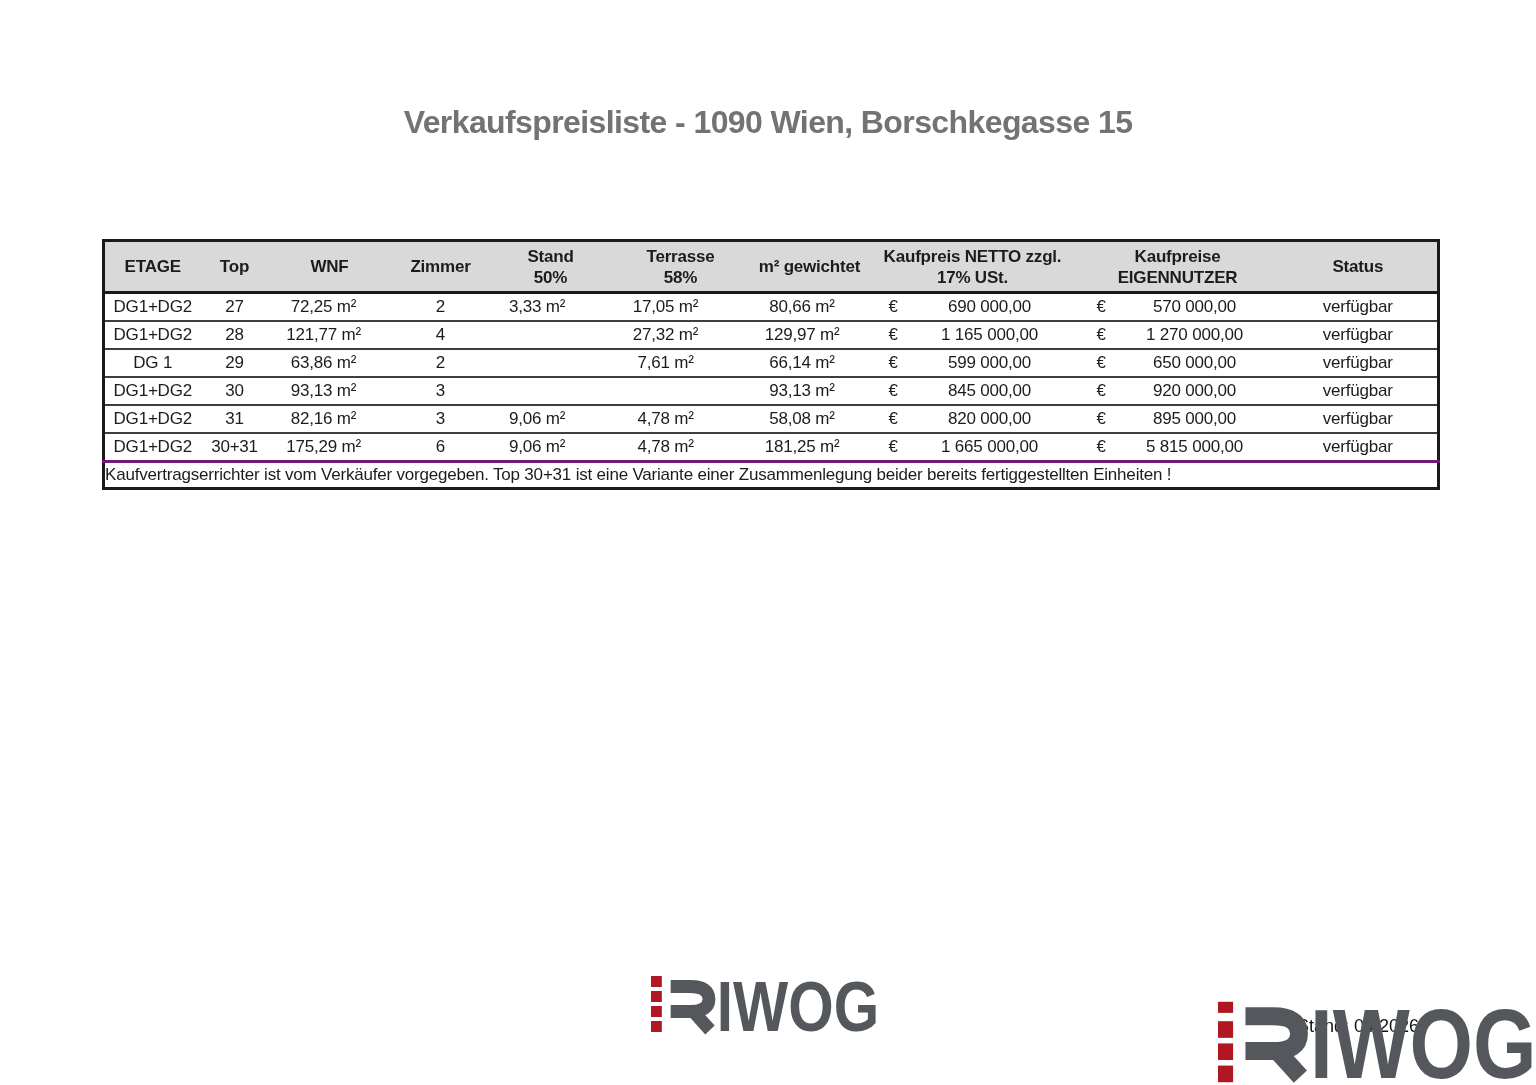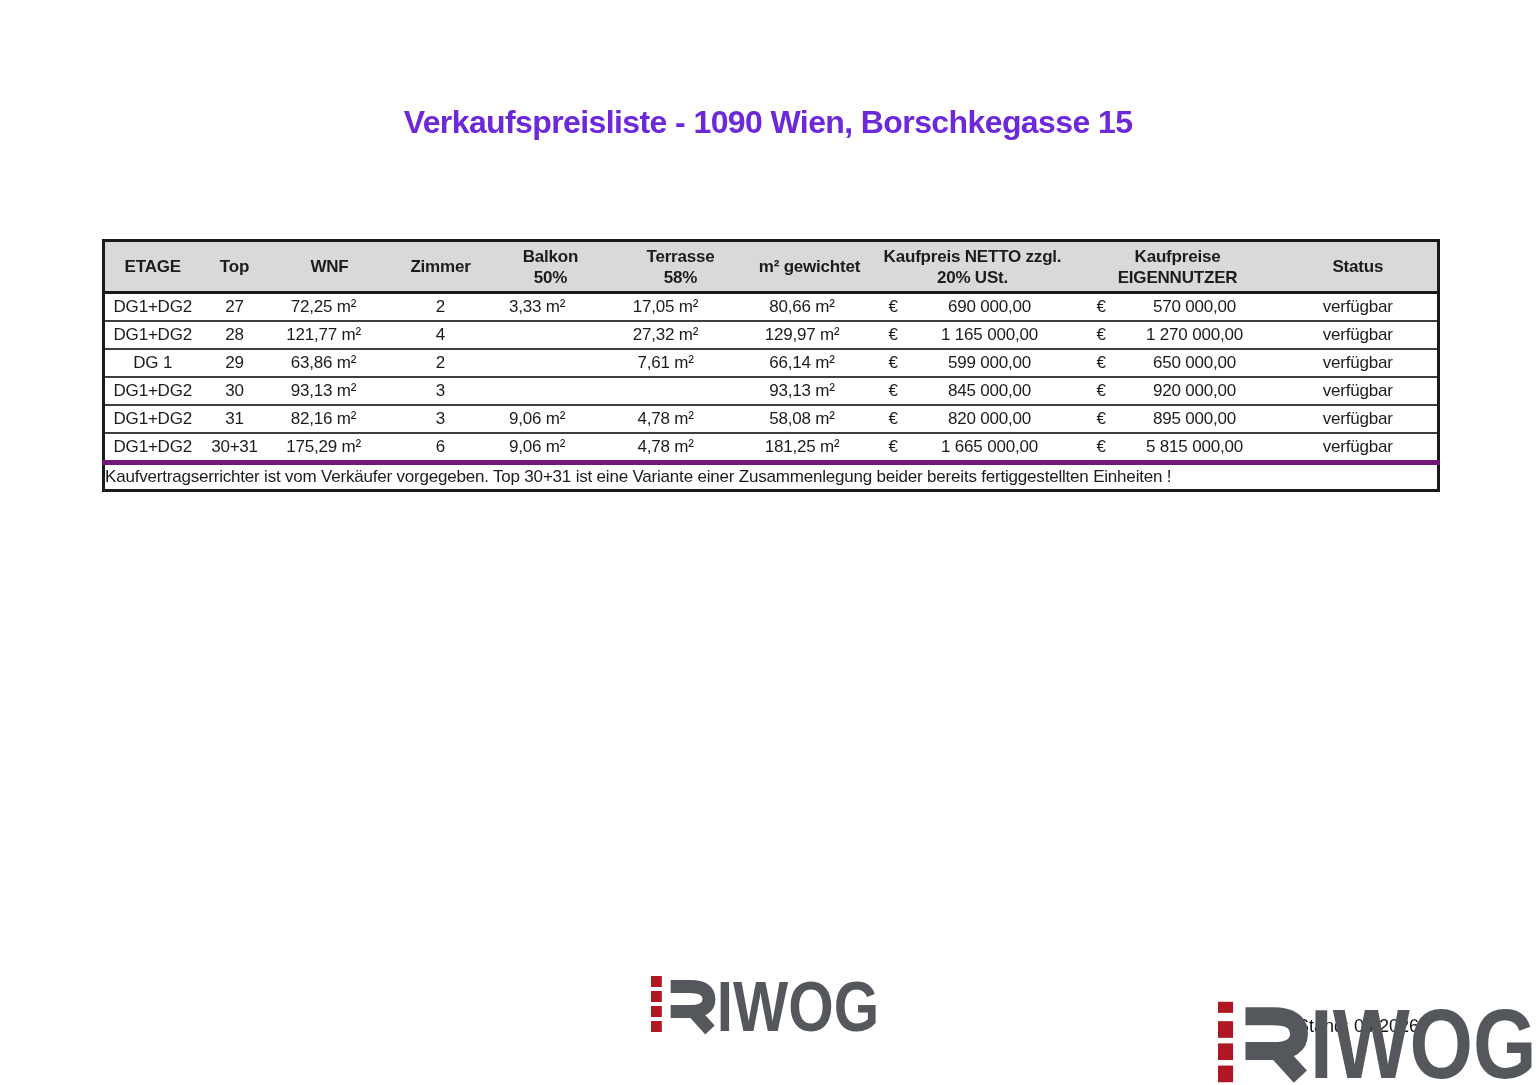--- a/index.html
+++ b/index.html
@@ -8,21 +8,21 @@
     background:#ffffff;
     font-family:"Liberation Sans", sans-serif;
     position:relative;
     overflow:hidden;
     color:#1c1c1c;
   }
   .title {
     position:absolute; top:104px; left:0; width:100%;
     text-align:center;
     font-size:32px; font-weight:bold; letter-spacing:-0.6px;
-    color:#6d28d9;
+    color:#737373;
   }
   table.price-table {
     position:absolute; left:102px; top:239px;
     border-collapse:collapse; table-layout:fixed;
     width:1335px;
     border:3px solid #1a1a1a;
     font-size:17px; letter-spacing:-0.2px;
   }
   thead th {
     background:#d9d9d9;
@@ -36,21 +36,21 @@
   }
   thead th .h2line { line-height:21px; }
   tbody td {
     height:26px;
     border-bottom:2px solid #3e3e3e;
     padding:0;
     white-space:nowrap; overflow:hidden;
     vertical-align:middle;
   }
   tr.note-row td {
-    border-top:5px solid #701a75;
+    border-top:3px solid #701a75;
     border-bottom:none;
     height:24px;
     text-align:left;
     white-space:nowrap;
   }
   .c { text-align:center; }
   .r { text-align:center; }
   .pr10 { padding-right:12px; }
   .pr24 { padding-right:27px; }
   .pr28 { padding-right:30px; }
@@ -85,31 +85,31 @@
       <col style="width:160px">
       <col style="width:160px">
   </colgroup>
   <thead>
     <tr>
       <th>ETAGE</th>
       <th>Top</th>
       <th>WNF</th>
       <th>Zimmer</th>
       <th>
-        <div class="h2line">Balkon</div>
+        <div class="h2line">Stand</div>
         <div class="h2line">50%</div>
       </th>
       <th>
         <div class="h2line">Terrasse</div>
         <div class="h2line">58%</div>
       </th>
       <th>m² gewichtet</th>
       <th colspan="2">
         <div class="h2line">Kaufpreis NETTO zzgl.</div>
-        <div class="h2line">20% USt.</div>
+        <div class="h2line">17% USt.</div>
       </th>
       <th colspan="2">
         <div class="h2line">Kaufpreise</div>
         <div class="h2line">EIGENNUTZER</div>
       </th>
       <th>Status</th>
     </tr>
   </thead>
   <tbody id="rows">
   <tr>

